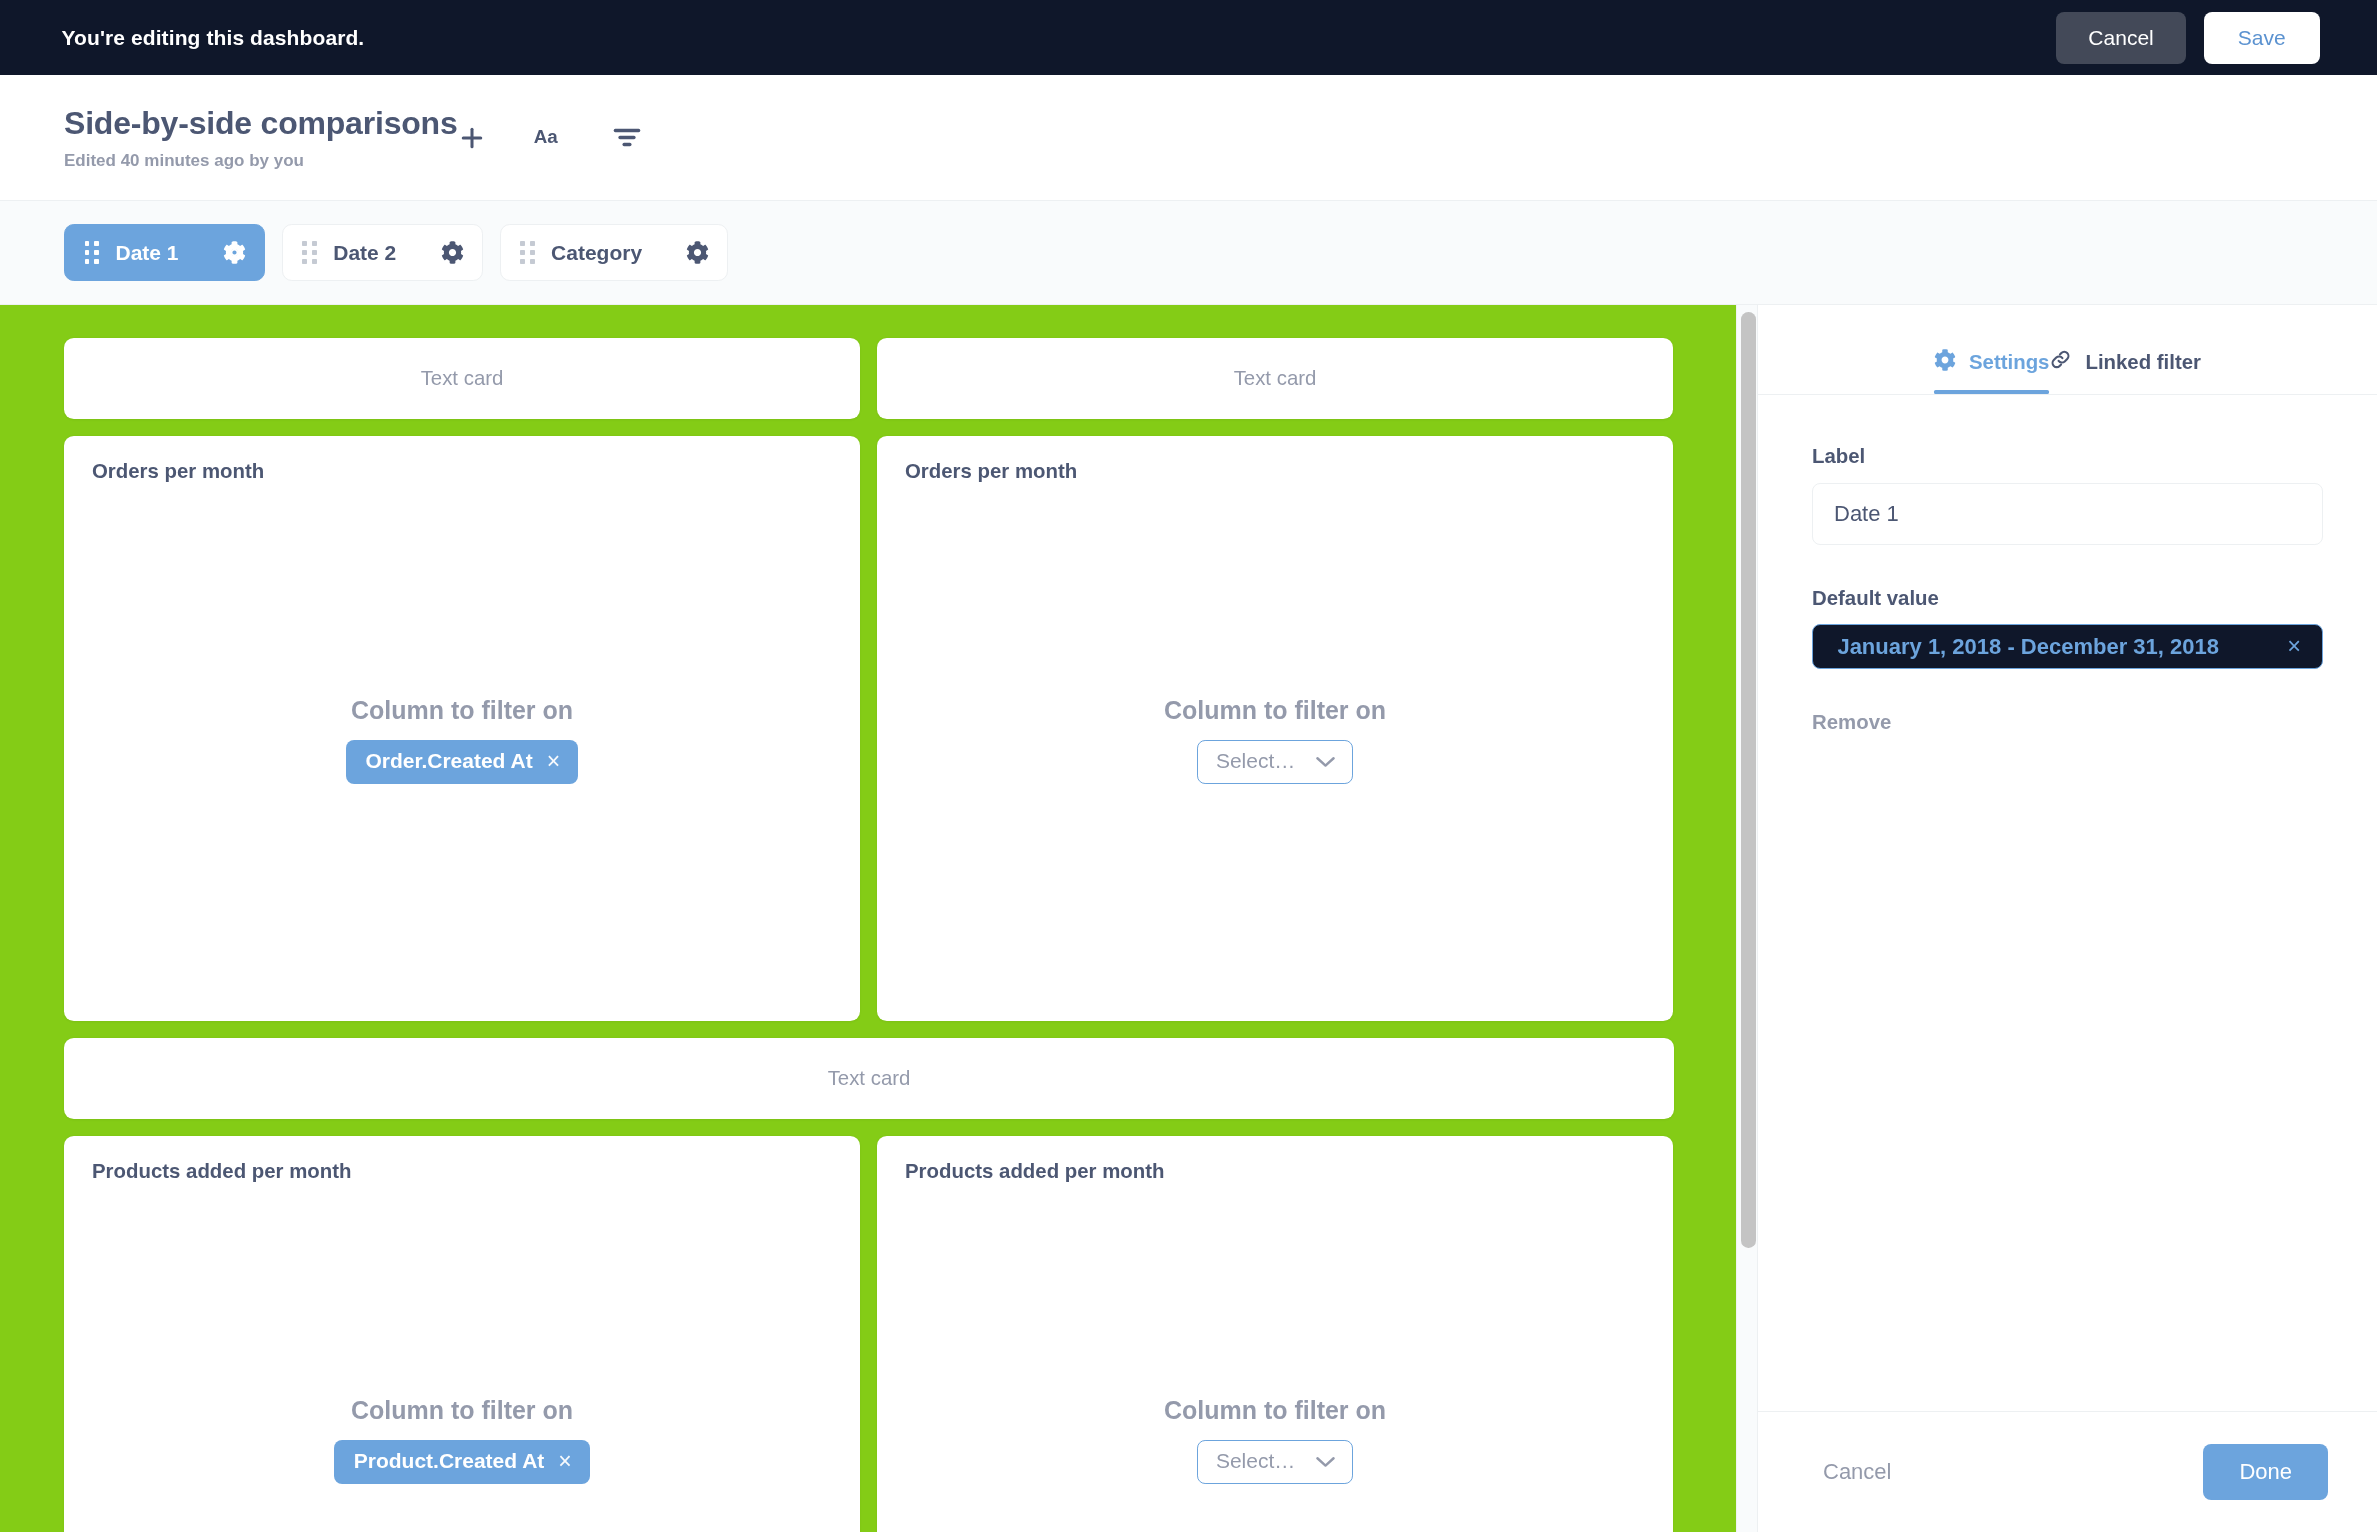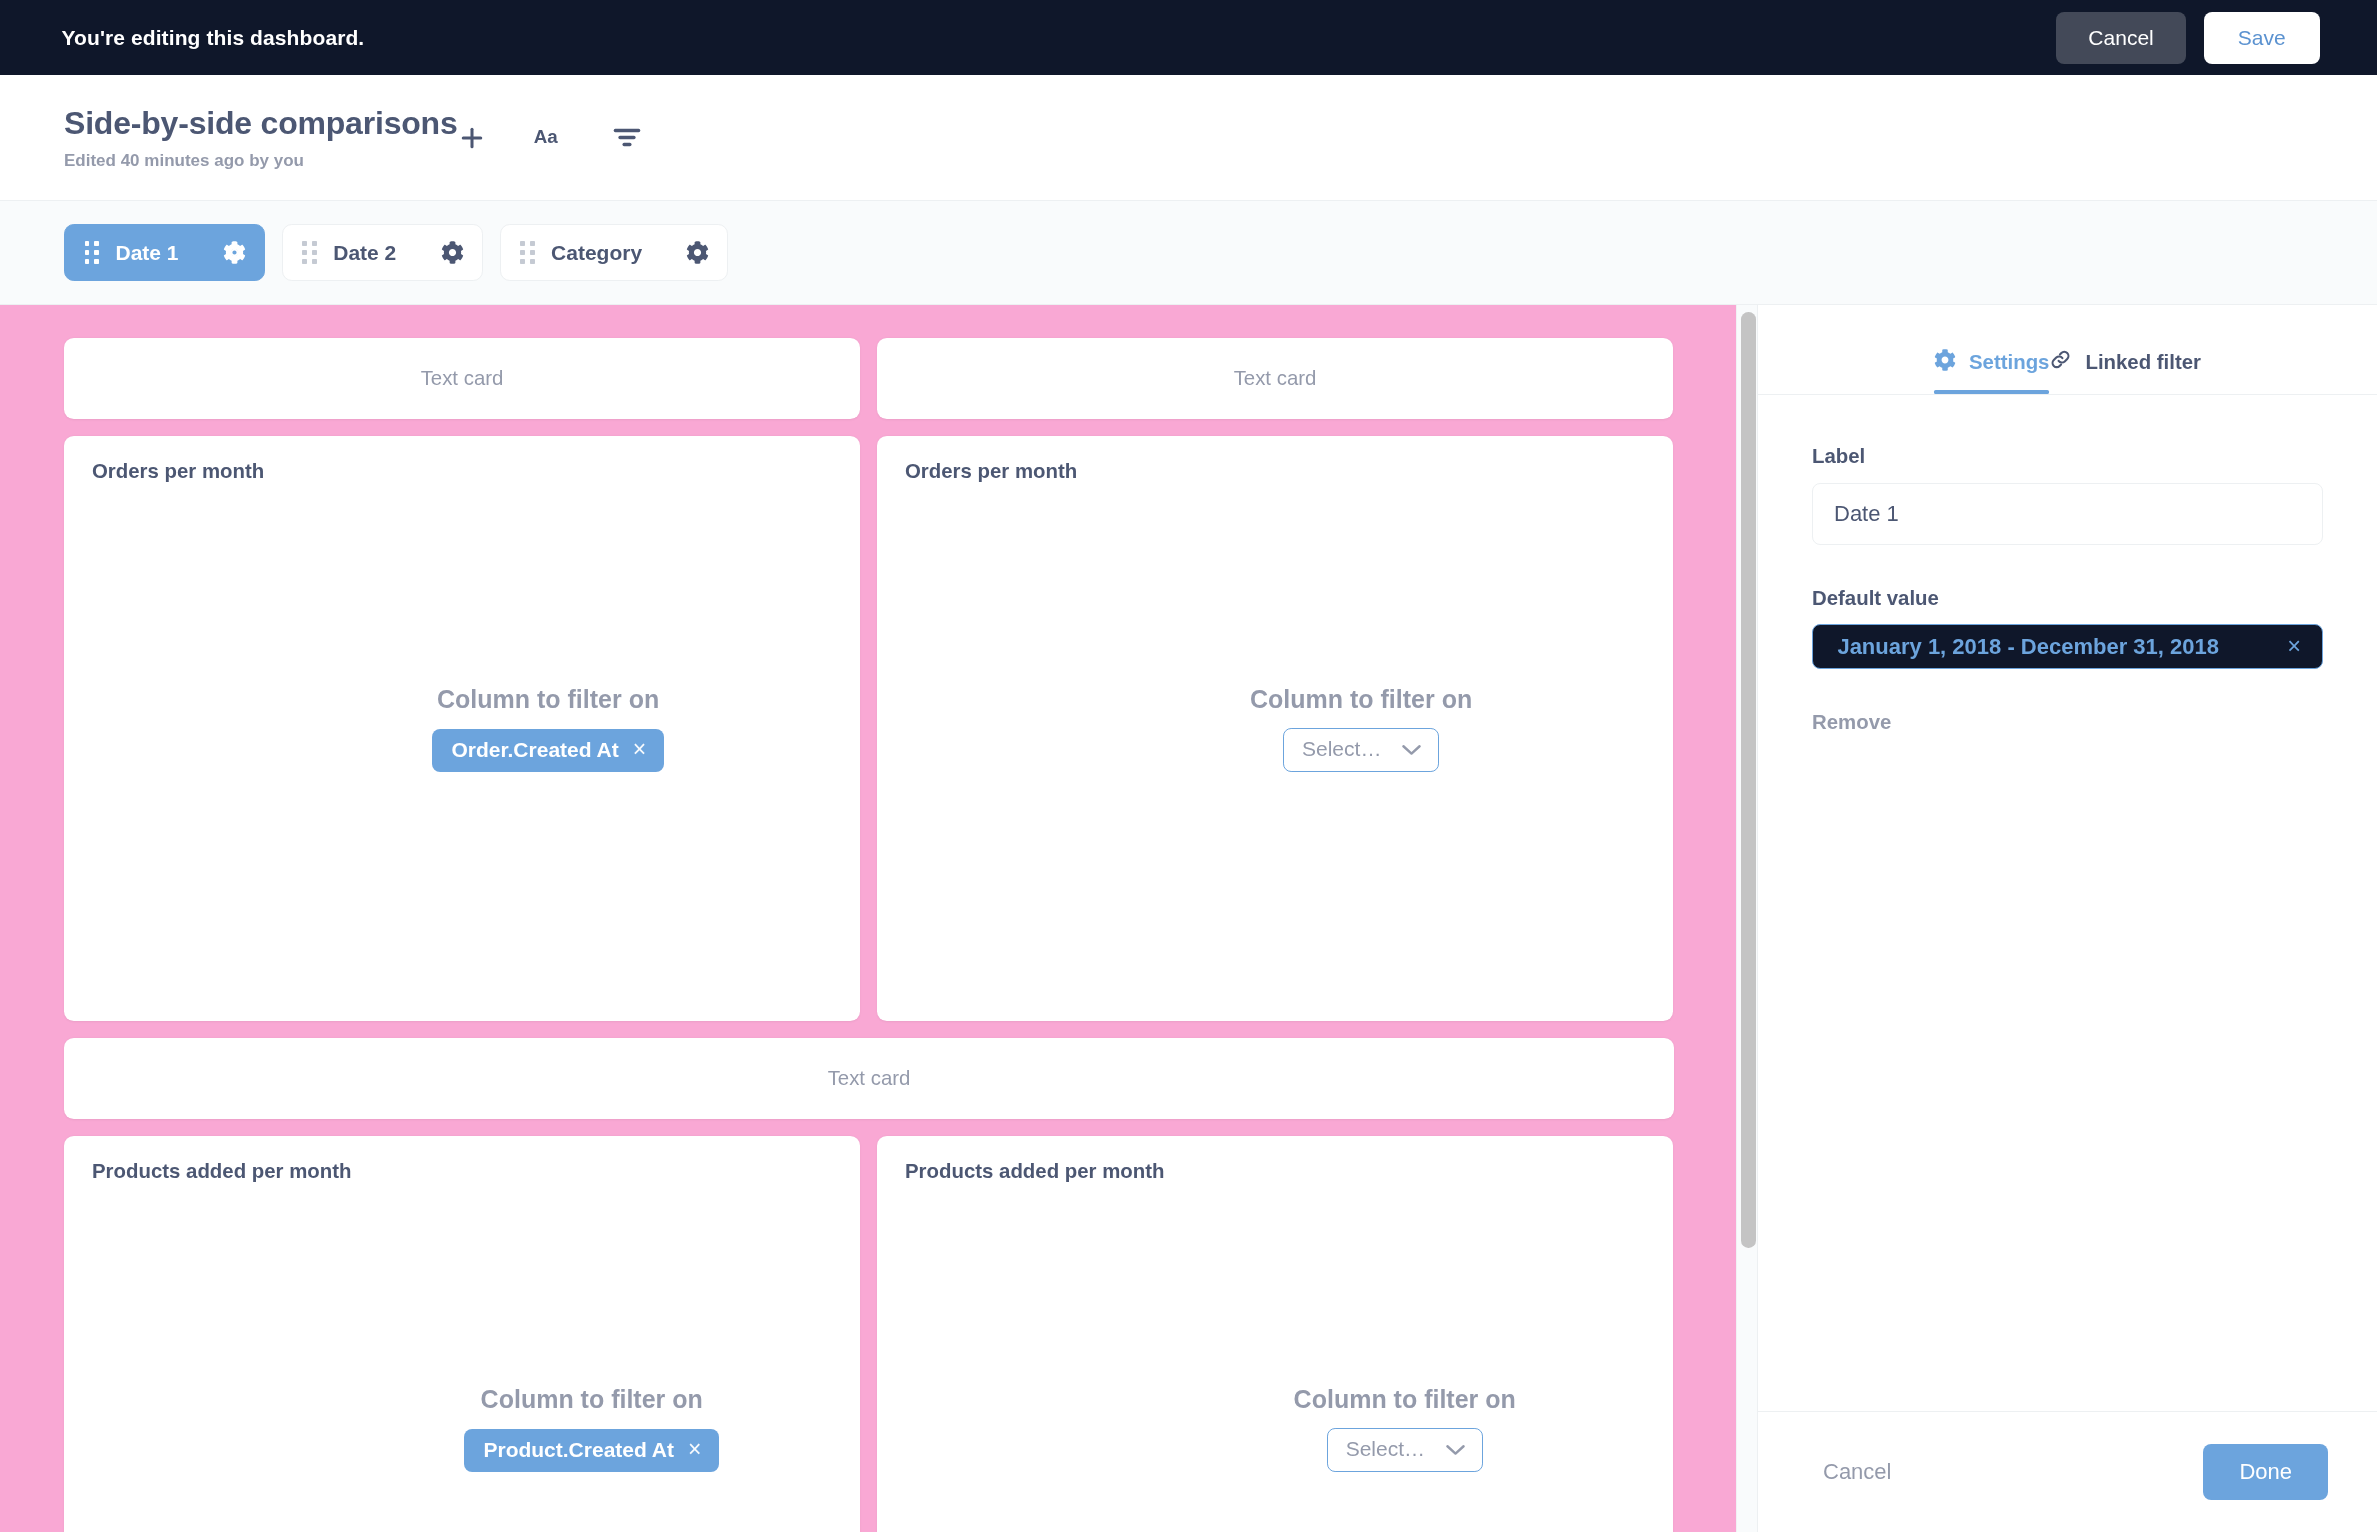--- a/index.html
+++ b/index.html
@@ -119,21 +119,21 @@
   .pill-date2 { width: 140px; }
   .pill-cat   { width: 167px; }
   .filter-pill { width: auto; }
   .pill-date1 { min-width: 140px; }
 
   
   .body-split { display: flex; height: calc(1532px - 75px - 126px - 104px); }
 
   .dash-canvas {
     flex: 1 1 auto;
-    background: #f9a8d4;
+    background: #84cc16;
     padding: 33px 0 0 64px;
     position: relative;
     overflow: hidden;
   }
   .grid-row { display: flex; gap: 17px; }
   .card {
     background: #ffffff;
     border-radius: 9.8px;
     box-shadow: 0 0.8px 2.4px rgba(0,0,0,0.06);
   }
@@ -147,21 +147,21 @@
     font-size: 20.4px;
     color: #949AAB;
     font-weight: 400;
   }
   .col-w { width: 796px; }
   .full-w { width: 1610px; }
 
   .card-chart {
     position: relative;
     display: flex;
-    flex-direction: row;
+    flex-direction: column;
     padding: 24.4px 28px;
   }
   .chart-title {
     font-size: 20.4px;
     font-weight: 700;
     color: #4C5773;
   }
   .chart-center {
     flex: 1;
     display: flex;

